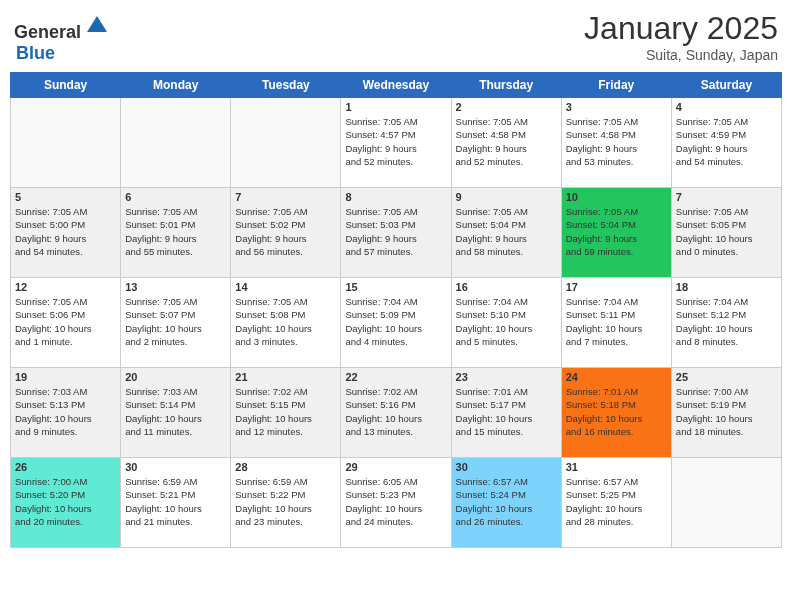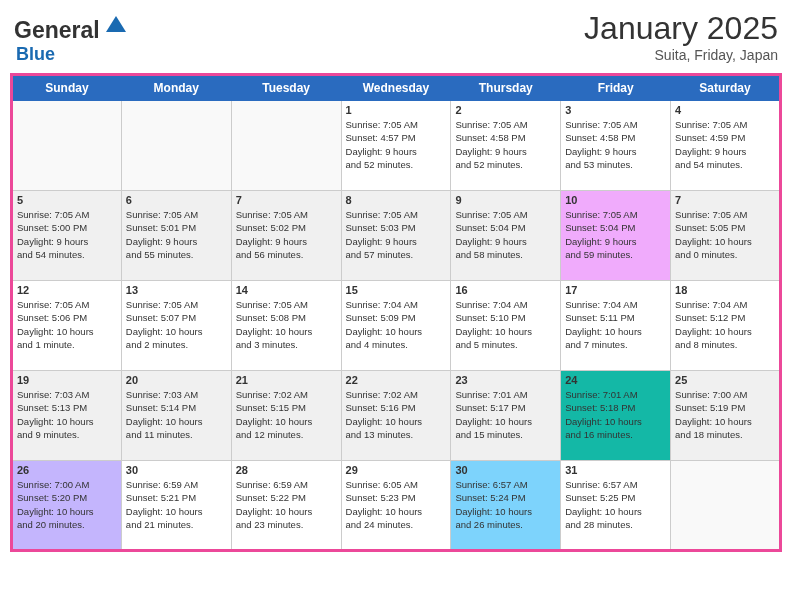--- a/index.html
+++ b/index.html
@@ -34,21 +34,21 @@
       font-weight: normal;
       color: #333;
     }
     .location-title {
       font-size: 14px;
       color: #555;
     }
     .calendar {
       width: 100%;
       border-collapse: collapse;
-      border: 3px solid #ec4899;
+      border: 1px solid #ec4899;
     }
     .calendar th {
       background: #2a6bbf;
       color: #fff;
       text-align: center;
       font-size: 12px;
       padding: 5px 3px;
       font-weight: bold;
       border: 1px solid #2a6bbf;
     }
@@ -82,30 +82,30 @@
       line-height: 1.4;
       color: #333;
     }
   </style>
 </head>
 <body>
 
 <div class="header">
   <div class="logo">
     <div>
-      <span style="font-size:23px;font-weight:bold;color:#333;">General</span><svg class="logo-icon" viewBox="0 0 28 28" xmlns="http://www.w3.org/2000/svg">
+      <span style="font-size:18px;font-weight:bold;color:#333;">General</span><svg class="logo-icon" viewBox="0 0 28 28" xmlns="http://www.w3.org/2000/svg">
           <polygon points="4,22 14,6 24,22" fill="#1a6ab1"></polygon>
           <rect x="10" y="16" width="8" height="6" fill="#1a6ab1"></rect>
         </svg><br>
       <span style="font-size:18px;font-weight:bold;color:#1a6ab1;margin-left:2px;">Blue</span>
     </div>
   </div>
   <div class="title-block">
     <div class="month-title">January 2025</div>
-    <div class="location-title">Suita, Friday, Japan</div>
+    <div class="location-title">Suita, Sunday, Japan</div>
   </div>
 </div>
 
 <table class="calendar">
   <thead>
     <tr>
     <th>Sunday</th>
         <th>Monday</th>
         <th>Tuesday</th>
         <th>Wednesday</th>
@@ -177,21 +177,21 @@
 Daylight: 9 hours
 and 57 minutes.</div>
         </td>
         <td style="background: rgb(240, 240, 240);">
           <span class="day-num">9</span>
           <div class="day-info" style="white-space: pre-line;">Sunrise: 7:05 AM
 Sunset: 5:04 PM
 Daylight: 9 hours
 and 58 minutes.</div>
         </td>
-        <td style="background: #f0abfc;">
+        <td style="background: #22c55e;">
           <span class="day-num">10</span>
           <div class="day-info" style="white-space: pre-line;">Sunrise: 7:05 AM
 Sunset: 5:04 PM
 Daylight: 9 hours
 and 59 minutes.</div>
         </td>
         <td style="background: rgb(240, 240, 240);">
           <span class="day-num">7</span>
           <div class="day-info" style="white-space: pre-line;">Sunrise: 7:05 AM
 Sunset: 5:05 PM
@@ -279,37 +279,37 @@
 Daylight: 10 hours
 and 13 minutes.</div>
         </td>
         <td style="background: rgb(240, 240, 240);">
           <span class="day-num">23</span>
           <div class="day-info" style="white-space: pre-line;">Sunrise: 7:01 AM
 Sunset: 5:17 PM
 Daylight: 10 hours
 and 15 minutes.</div>
         </td>
-        <td style="background: #14b8a6;">
+        <td style="background: #f97316;">
           <span class="day-num">24</span>
           <div class="day-info" style="white-space: pre-line;">Sunrise: 7:01 AM
 Sunset: 5:18 PM
 Daylight: 10 hours
 and 16 minutes.</div>
         </td>
         <td style="background: rgb(240, 240, 240);">
           <span class="day-num">25</span>
           <div class="day-info" style="white-space: pre-line;">Sunrise: 7:00 AM
 Sunset: 5:19 PM
 Daylight: 10 hours
 and 18 minutes.</div>
         </td>
       </tr>
       <tr>
-        <td style="background: #c4b5fd;">
+        <td style="background: #5eead4;">
           <span class="day-num">26</span>
           <div class="day-info" style="white-space: pre-line;">Sunrise: 7:00 AM
 Sunset: 5:20 PM
 Daylight: 10 hours
 and 20 minutes.</div>
         </td>
         <td style="background: rgb(255, 255, 255);">
           <span class="day-num">30</span>
           <div class="day-info" style="white-space: pre-line;">Sunrise: 6:59 AM
 Sunset: 5:21 PM

